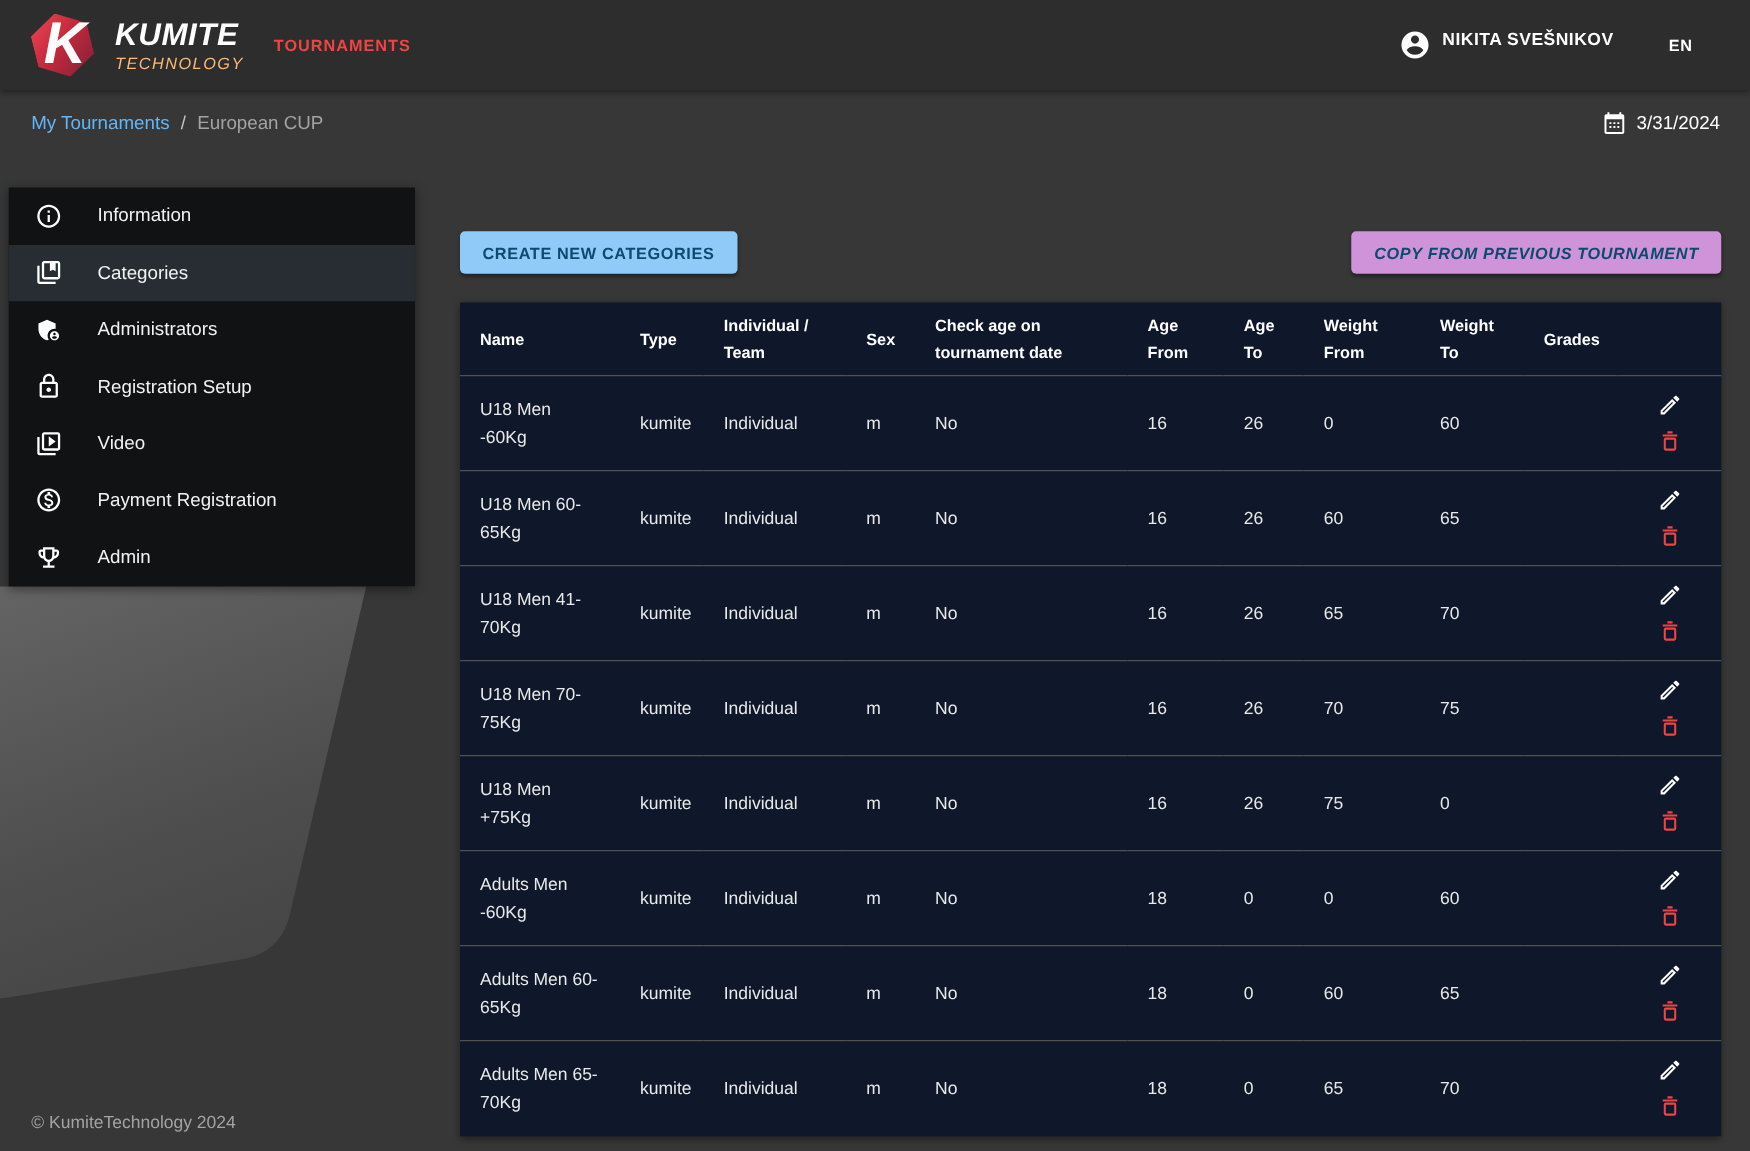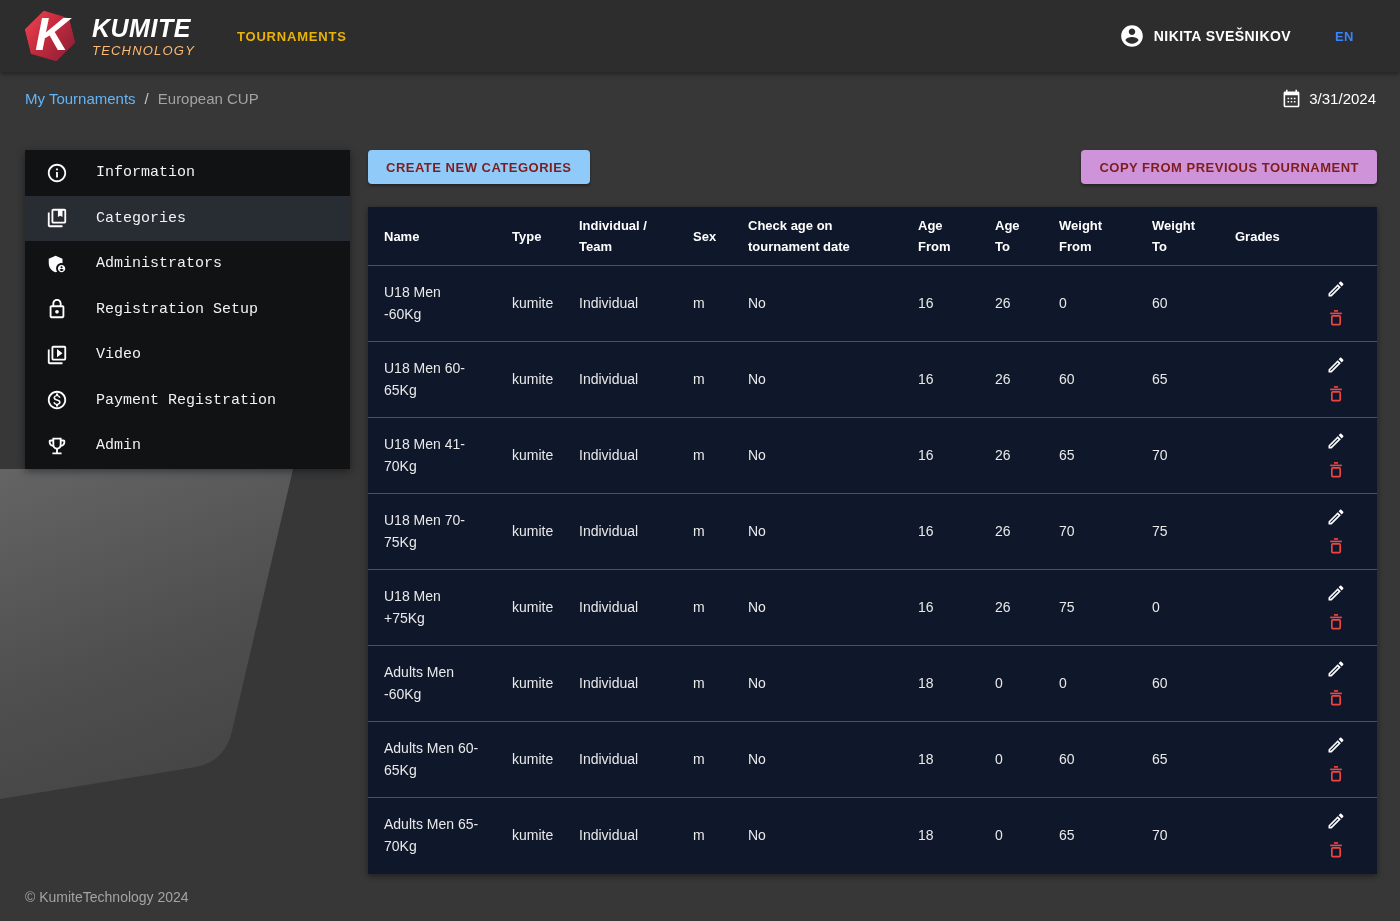--- a/index.html
+++ b/index.html
@@ -31,61 +31,61 @@
     background:linear-gradient(140deg,#ee4957 0%,var(--brand-red,#c62a3c) 45%,#7e1f38 100%);
     transform:rotate(-14deg);
   }
   .hex-k {
     position:absolute; left:11px; top:-2px; font-size:47px; line-height:58px;
     font-weight:800; color:#fff; font-style:italic;
   }
   .brand { display:flex; flex-direction:column; line-height:1; }
   .brand-name { font-size:25px; font-weight:800; font-style:italic; color:#fff; letter-spacing:.5px; }
   .brand-sub { font-size:13px; font-weight:300; font-style:italic; color:#fdba74; letter-spacing:1.2px; margin-top:3px; }
-  .nav-item { margin-left:42px; font-size:13px; font-weight:700; letter-spacing:.8px; color:#eab308; cursor:pointer; }
+  .nav-item { margin-left:24px; font-size:13px; font-weight:700; letter-spacing:.8px; color:#ef4444; cursor:pointer; }
   .appbar-spacer { flex:1; }
-  .user { display:flex; align-items:center; gap:9px; cursor:pointer; }
+  .user { display:flex; gap:9px; cursor:pointer; }
   .user-name { font-size:14px; font-weight:700; letter-spacing:.4px; color:#fff; }
-  .lang { margin-left:44px; font-size:13px; font-weight:700; letter-spacing:.5px; color:#3b82f6; cursor:pointer; }
+  .lang { margin-left:44px; font-size:13px; font-weight:700; letter-spacing:.5px; color:#ffffff; cursor:pointer; }
 
   
   .crumb-bar {
     position:absolute; top:72px; left:0; right:0; height:53px; z-index:2;
     display:flex; align-items:center; padding:0 24px 0 25px;
   }
   .crumb-link { font-size:15px; color:var(--link-blue,#64b5f6); text-decoration:none; cursor:pointer; }
   .crumb-sep { margin:0 9px; font-size:15px; color:#c5c5c5; }
   .crumb-current { font-size:15px; color:#a3a3a3; }
   .crumb-date { margin-left:auto; display:flex; align-items:center; gap:8px; color:#fff; font-size:15px; font-weight:500; }
 
   
   .sidebar {
-    position:absolute; left:25px; top:150px; width:325px; z-index:1;
+    position:absolute; left:7px; top:150px; width:325px; z-index:1;
     background:#111214; box-shadow:0 2px 8px rgba(0,0,0,.45);
-    display:flex; flex-direction:column;font-family:Liberation Mono, monospace;
+    display:flex; flex-direction:column;
   }
   .side-item {
     height:45.5px; display:flex; align-items:center; cursor:pointer;
     padding-left:20px;
   }
   .side-item.active { background:#282d34; }
   .side-icon { width:24px; height:24px; flex:0 0 24px; display:flex; align-items:center; justify-content:center; }
   .side-icon svg { width:22px; height:22px; }
   .side-label { margin-left:27px; font-size:15px; color:#f2f2f2; }
 
   
   .main { position:absolute; left:368px; top:150px; width:1009px; z-index:1; }
   .actions-row { display:flex; justify-content:space-between; margin-bottom:23px; }
   .btn {
     height:34px; border:none; border-radius:4px; padding:0 18px;
     font-family:inherit; font-size:13px; font-weight:700; letter-spacing:.5px;
-    color:#7f1d1d; cursor:pointer; box-shadow:0 2px 3px rgba(0,0,0,.35);
+    color:#0c4a6e; cursor:pointer; box-shadow:0 2px 3px rgba(0,0,0,.35);margin-top:35px;
   }
   .btn-blue { background:var(--accent-blue,#90caf9); }
-  .btn-purple { background:var(--accent-purple,#ce93d8); }
+  .btn-purple { background:var(--accent-purple,#ce93d8);font-style:italic; }
 
   table.cat-table {
     width:1009px; border-collapse:collapse; table-layout:fixed;
     background:#0f172a; box-shadow:0 2px 6px rgba(0,0,0,.45);
   }
   .cat-table th {
     text-align:left; vertical-align:middle; padding:8px 16px; height:57px;
     font-size:13px; font-weight:700; color:#fff; line-height:21px;
   }
   .cat-table td {

